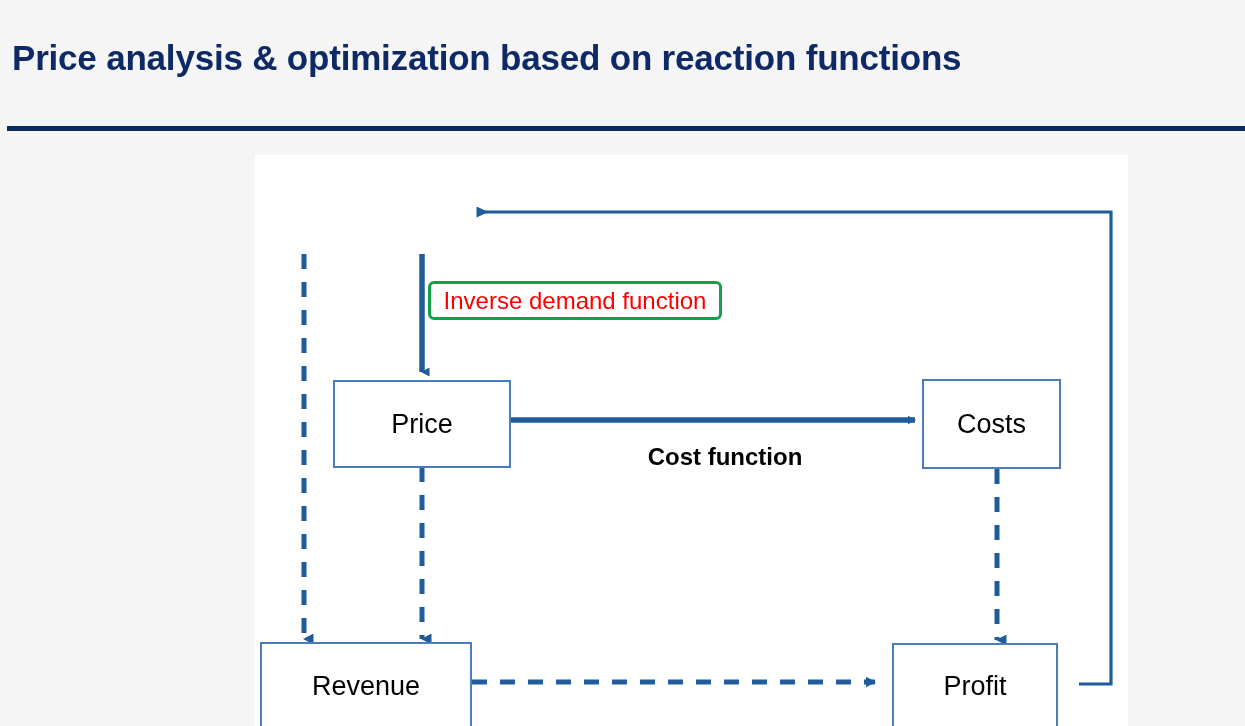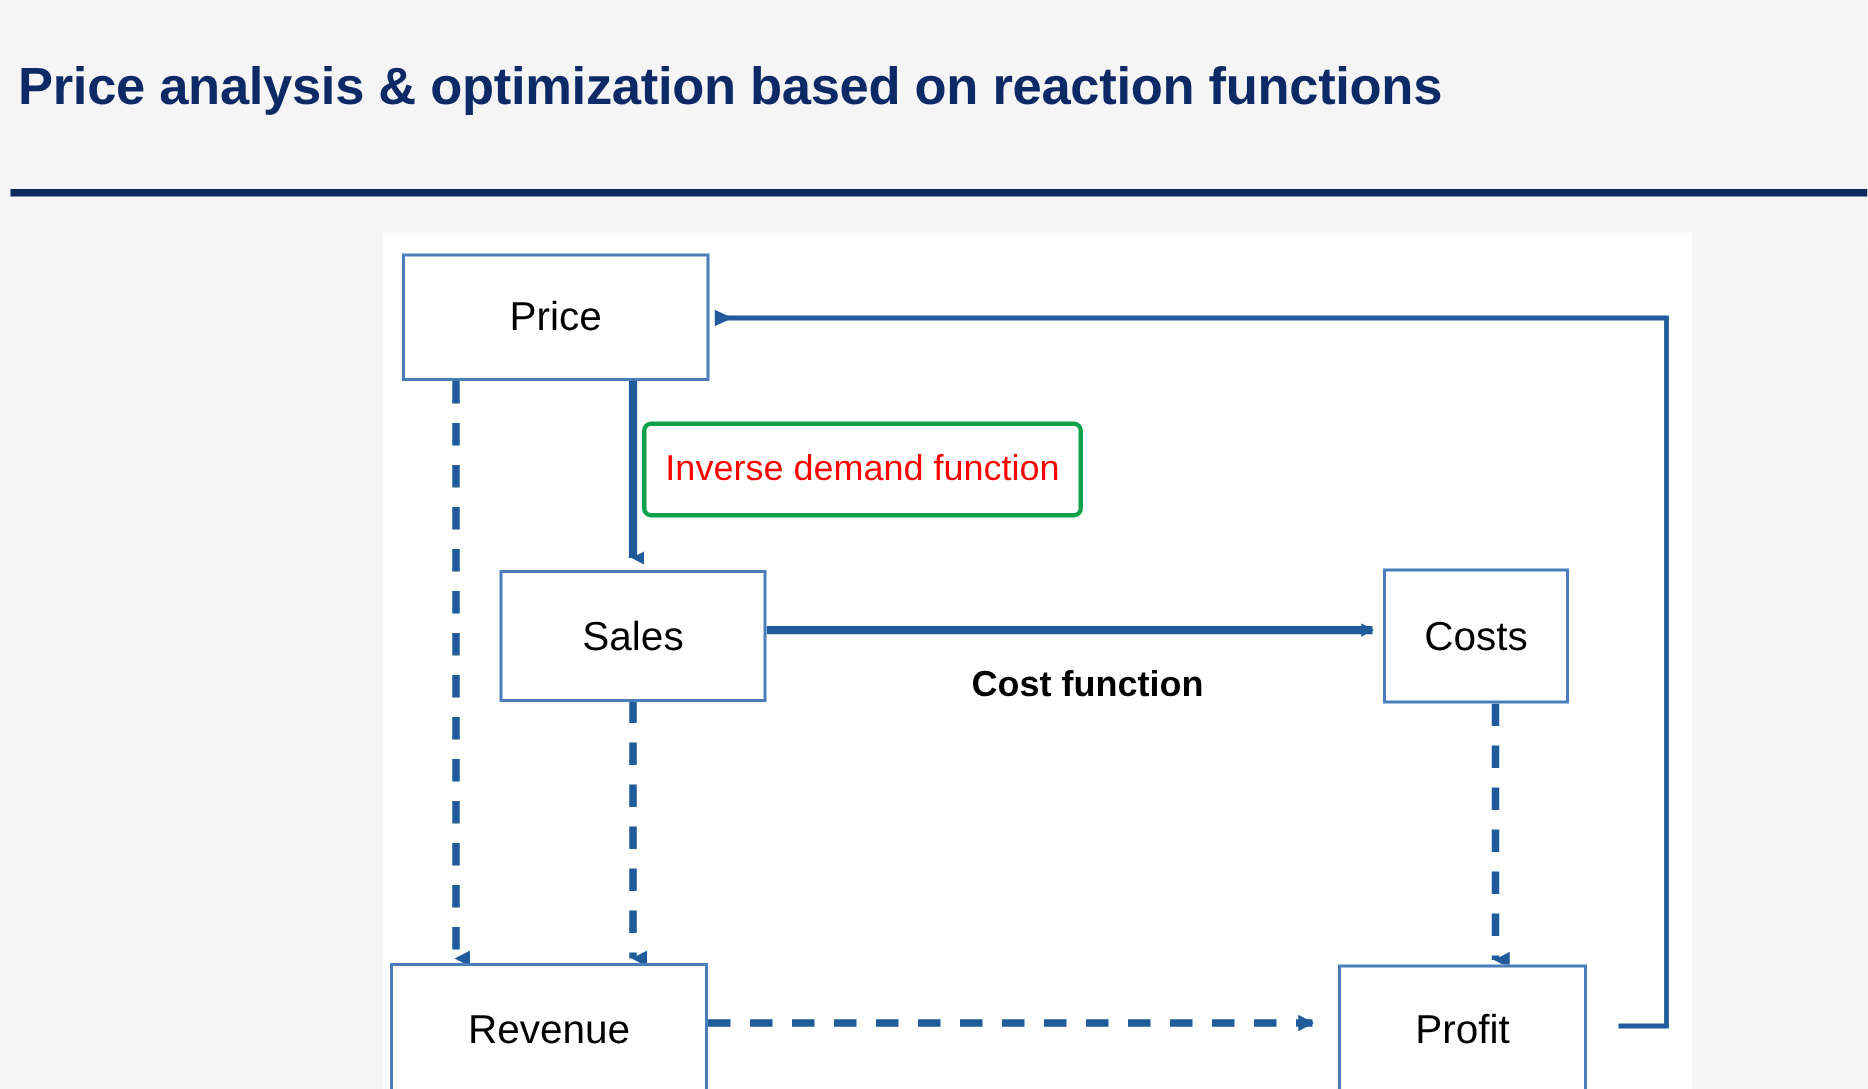--- a/index.html
+++ b/index.html
@@ -90,21 +90,21 @@
     white-space: nowrap;
     text-align: center;
   }
 
   
   #callout-inverse-demand {
     position: absolute;
     left: 173px;
     top: 126px;
     width: 294px;
-    height: 64px;
+    height: 39px;
     box-sizing: border-box;
     border: 3px solid #0ea24a;
     border-radius: 6px;
     background: #ffffff;
     display: flex;
     align-items: center;
     justify-content: center;
   }
   #callout-inverse-demand .callout-text {
     font-size: 24px;
@@ -151,29 +151,26 @@
 
       <line x1="167" y1="312" x2="167" y2="484" stroke="#1f5c99" stroke-width="5" stroke-dasharray="15,13" marker-end="url(#arrow-dashed-down)"></line>
 
       <line x1="742" y1="314" x2="742" y2="485" stroke="#1f5c99" stroke-width="5" stroke-dasharray="15,13" marker-end="url(#arrow-dashed-down)"></line>
 
       <line x1="217" y1="527" x2="620" y2="527" stroke="#1f5c99" stroke-width="5" stroke-dasharray="15,13" marker-end="url(#arrow-dashed-right)"></line>
 
       <path d="M 824,529 L 856,529 L 856,57 L 222,57" fill="none" stroke="#1f5c99" stroke-width="3.2" marker-end="url(#arrow-thin-left)"></path>
     </svg>
 
-    <div class="node-box" style="left:13px; top:14px; width:205px; height:85px;">
+
+    <div class="node-box" style="left:78px; top:225px; width:178px; height:88px;">
       <span class="node-label">Price</span>
     </div>
 
-    <div class="node-box" style="left:78px; top:225px; width:178px; height:88px;">
-      <span class="node-label">Sales</span>
-    </div>
-
-    <div class="node-box" style="left:667px; top:224px; width:124px; height:90px;">
+    <div class="node-box" style="left:667px; top:224px; width:139px; height:90px;">
       <span class="node-label">Costs</span>
     </div>
 
     <div class="node-box" style="left:5px; top:487px; width:212px; height:89px;">
       <span class="node-label">Revenue</span>
     </div>
 
     <div class="node-box" style="left:637px; top:488px; width:166px; height:86px;">
       <span class="node-label">Profit</span>
     </div>

